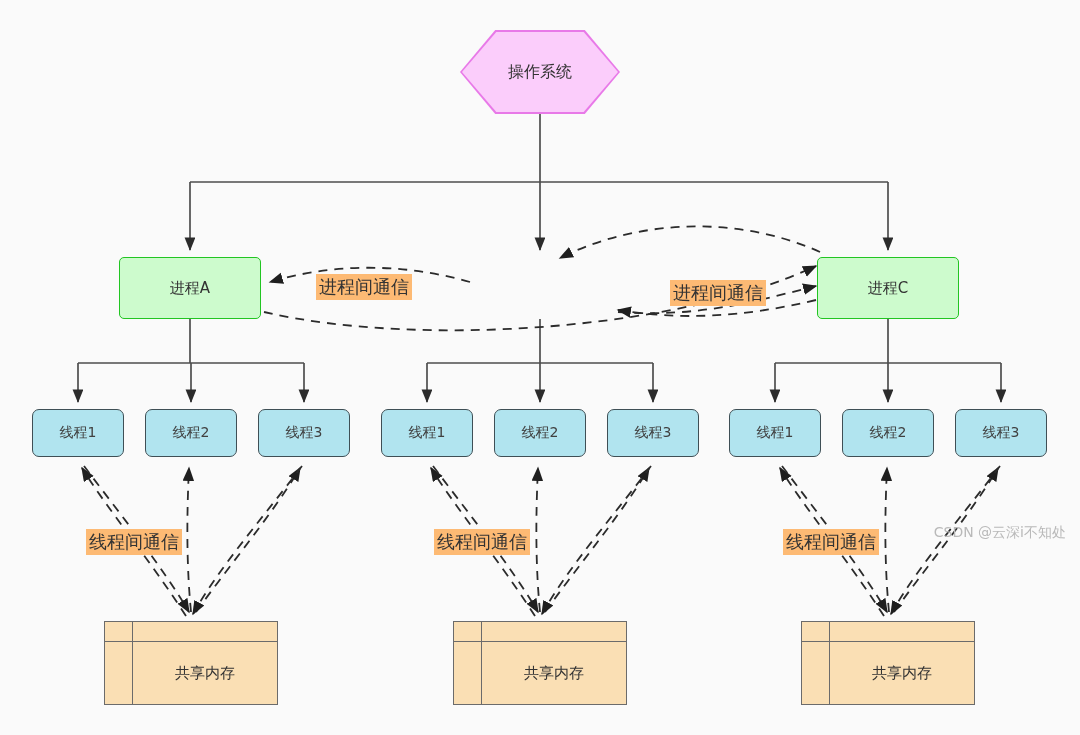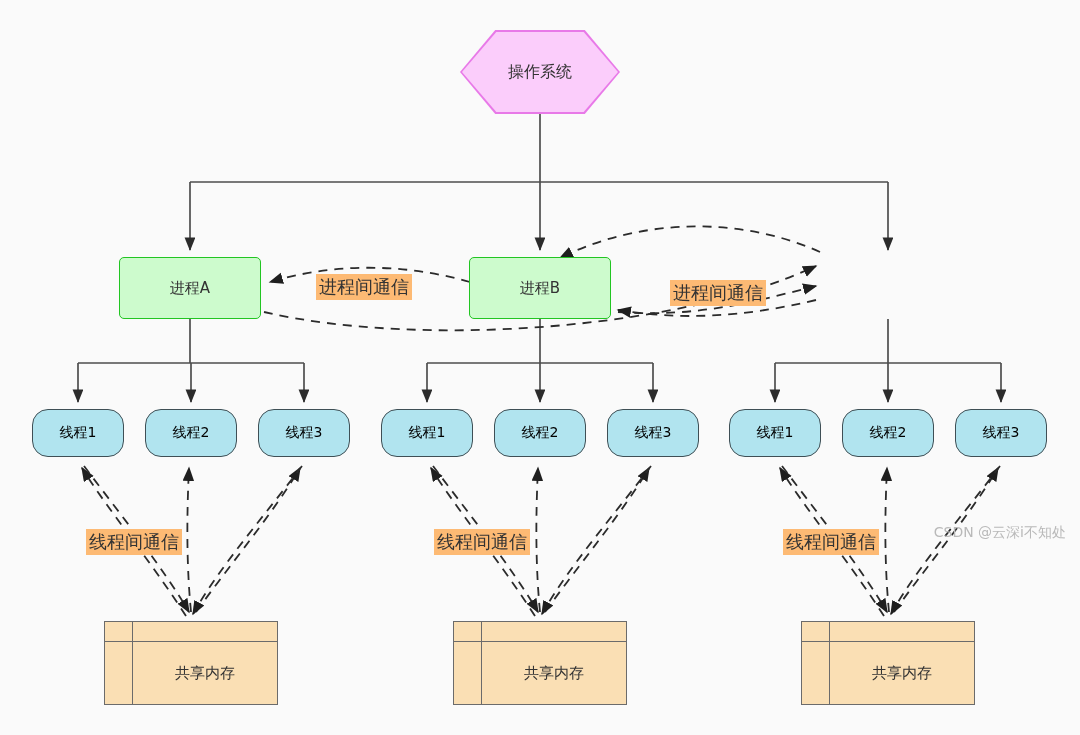--- a/index.html
+++ b/index.html
@@ -31,22 +31,22 @@
   
   .proc{
     height:62px;width:142px;
     background:#cdfbcd;border:1.6px solid #22c522;border-radius:5px;
     color:#333;font-size:15px;z-index:3;
   }
 
   
   .thr{
     height:48px;width:92px;
-    background:#b1e4ef;border:1.4px solid #3f4f55;border-radius:16px;
-    color:#000000;font-size:14px;z-index:3;
+    background:#b1e4ef;border:1.4px solid #3f4f55;border-radius:7px;
+    color:#404040;font-size:14px;z-index:3;
   }
 
   
   .mem{
     width:174px;height:84px;
     background:#fadfb4;border:1.4px solid #6b6b6b;
     z-index:3;padding:0;
   }
   .mem .mem-top{
     position:absolute;left:0;top:0;right:0;height:20px;
@@ -146,22 +146,22 @@
   </svg>
 
   <div class="node hex-border"></div>
   <div class="node hex-inner">
     <span>操作系统</span>
   </div>
 
   <div class="node proc" style="left:119px;top:257px;">
     <span>进程A</span>
   </div>
-  <div class="node proc" style="left:469px;top:257px;">
-    <span>进程B</span>
+  <div class="node proc" style="left:817px;top:257px;">
+    <span>进程C</span>
   </div>
 
   <div class="node thr" style="left:32px;top:409px;">
     <span>线程1</span>
   </div>
   <div class="node thr" style="left:145px;top:409px;">
     <span>线程2</span>
   </div>
   <div class="node thr" style="left:258px;top:409px;">
     <span>线程3</span>

